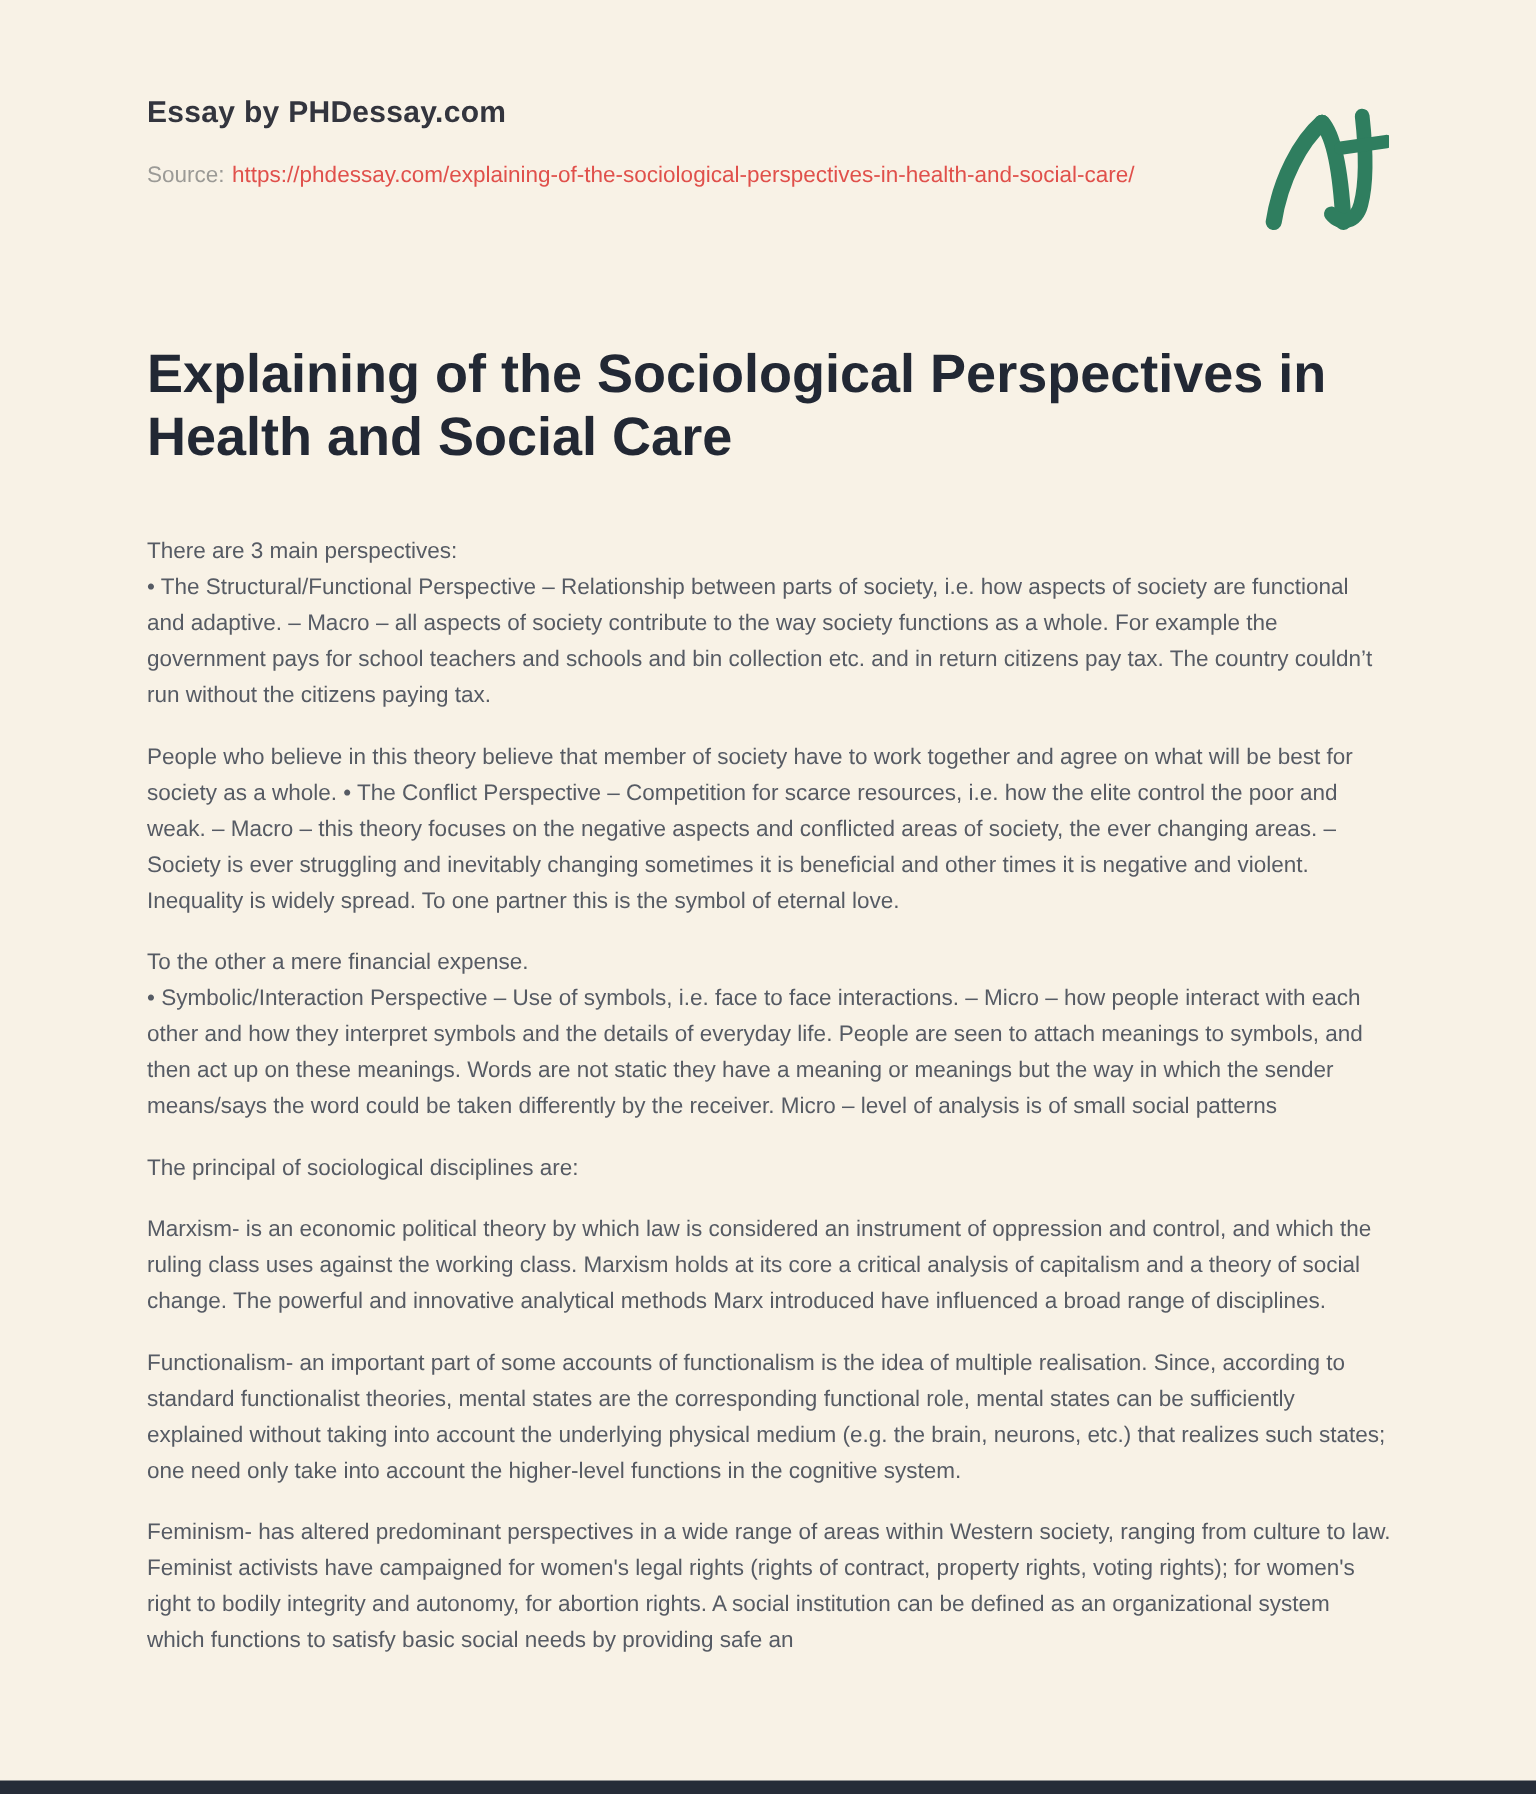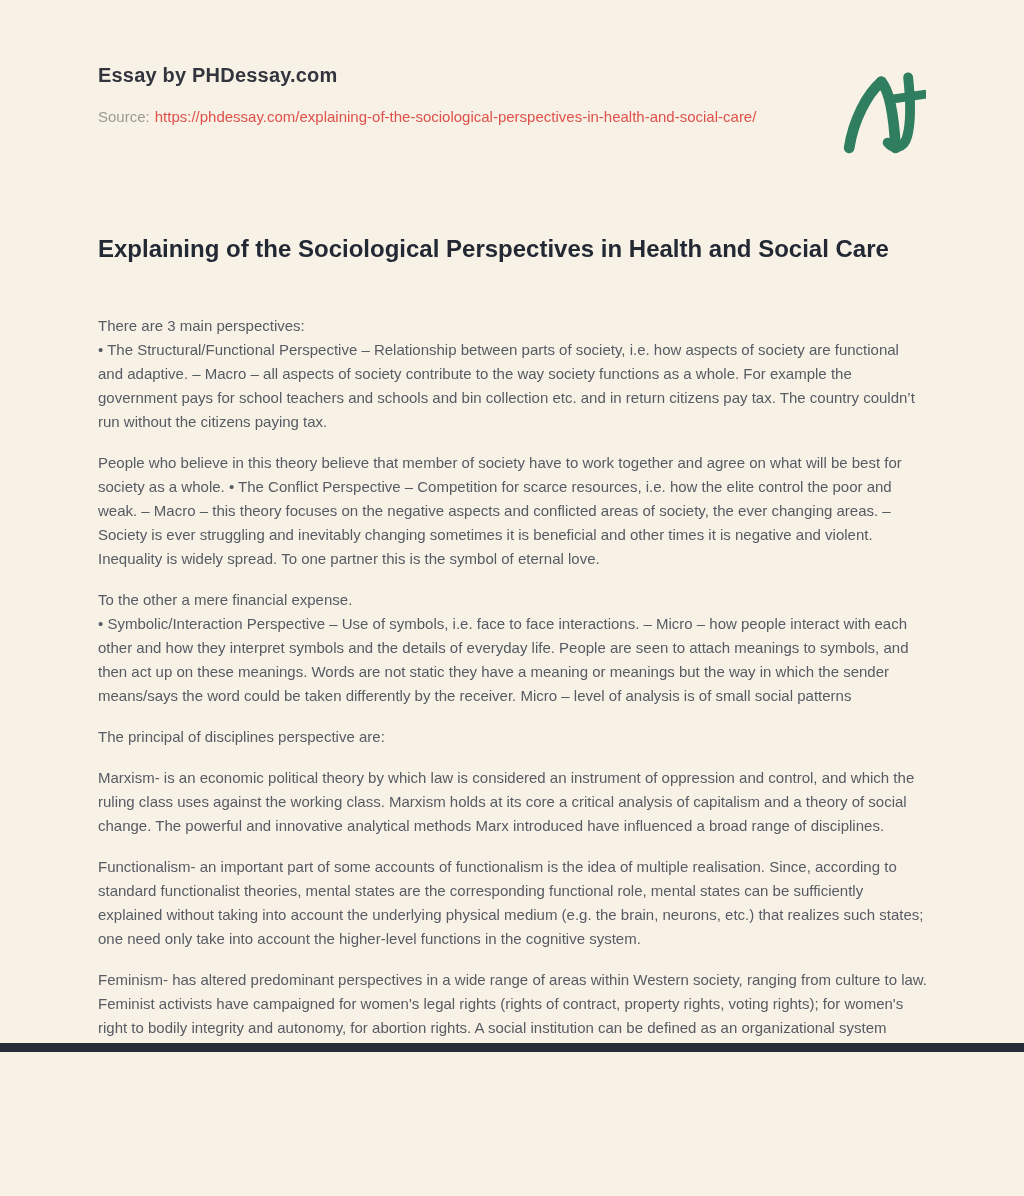--- a/index.html
+++ b/index.html
@@ -14,21 +14,21 @@
   *{box-sizing:border-box;}
   html,body{margin:0;padding:0;}
   body{
     width:1024px;height:1196px;
     background:var(--bg);
     font-family:"Liberation Sans", sans-serif;
     overflow:hidden;
   }
   .page{
     position:relative;
-    width:1024px;height:1052px;
+    width:1024px;height:1196px;
     background:var(--bg);
     overflow:hidden;
   }
   .content{
     padding:64px 96px 0 98px;
   }
   .header{
     display:flex;
     justify-content:space-between;
     align-items:flex-start;
@@ -50,21 +50,21 @@
   .source .label{padding-right:5px;}
   .source .url{color:var(--link);cursor:pointer;}
   .logo{
     width:84px;height:88px;
     margin-top:6px;
     margin-right:2px;
     flex:0 0 auto;
   }
   h1.title{
     margin:70px 0 0 0;
-    font-size:24px;
+    font-size:36px;
     line-height:42px;
     font-weight:700;
     color:var(--ink);
     max-width:840px;
   }
   .body{margin-top:44px;max-width:832px;}
   .body p{
     margin:0 0 17px 0;
     font-size:15px;
     line-height:24px;
@@ -103,21 +103,21 @@
     </div>
 
     <h1 class="title">Explaining of the Sociological Perspectives in Health and Social Care</h1>
 
     <div class="body">
       <p>There are 3 main perspectives:
 • The Structural/Functional Perspective – Relationship between parts of society, i.e. how aspects of society are functional and adaptive. – Macro – all aspects of society contribute to the way society functions as a whole. For example the government pays for school teachers and schools and bin collection etc. and in return citizens pay tax. The country couldn’t run without the citizens paying tax.</p>
       <p>People who believe in this theory believe that member of society have to work together and agree on what will be best for society as a whole. • The Conflict Perspective – Competition for scarce resources, i.e. how the elite control the poor and weak. – Macro – this theory focuses on the negative aspects and conflicted areas of society, the ever changing areas. – Society is ever struggling and inevitably changing sometimes it is beneficial and other times it is negative and violent. Inequality is widely spread. To one partner this is the symbol of eternal love.</p>
       <p>To the other a mere financial expense.
 • Symbolic/Interaction Perspective – Use of symbols, i.e. face to face interactions. – Micro – how people interact with each other and how they interpret symbols and the details of everyday life. People are seen to attach meanings to symbols, and then act up on these meanings. Words are not static they have a meaning or meanings but the way in which the sender means/says the word could be taken differently by the receiver. Micro – level of analysis is of small social patterns</p>
-      <p>The principal of disciplines perspective are:</p>
+      <p>The principal of sociological disciplines are:</p>
       <p>Marxism- is an economic political theory by which law is considered an instrument of oppression and control, and which the ruling class uses against the working class. Marxism holds at its core a critical analysis of capitalism and a theory of social change. The powerful and innovative analytical methods Marx introduced have influenced a broad range of disciplines.</p>
       <p>Functionalism- an important part of some accounts of functionalism is the idea of multiple realisation. Since, according to standard functionalist theories, mental states are the corresponding functional role, mental states can be sufficiently explained without taking into account the underlying physical medium (e.g. the brain, neurons, etc.) that realizes such states;
 one need only take into account the higher-level functions in the cognitive system.</p>
       <p>Feminism- has altered predominant perspectives in a wide range of areas within Western society, ranging from culture to law. Feminist activists have campaigned for women's legal rights (rights of contract, property rights, voting rights); for women's right to bodily integrity and autonomy, for abortion rights. A social institution can be defined as an organizational system which functions to satisfy basic social needs by providing safe an</p>
     </div>
 
   </div>
 
   <div class="footer-bar"></div>
 </div>

